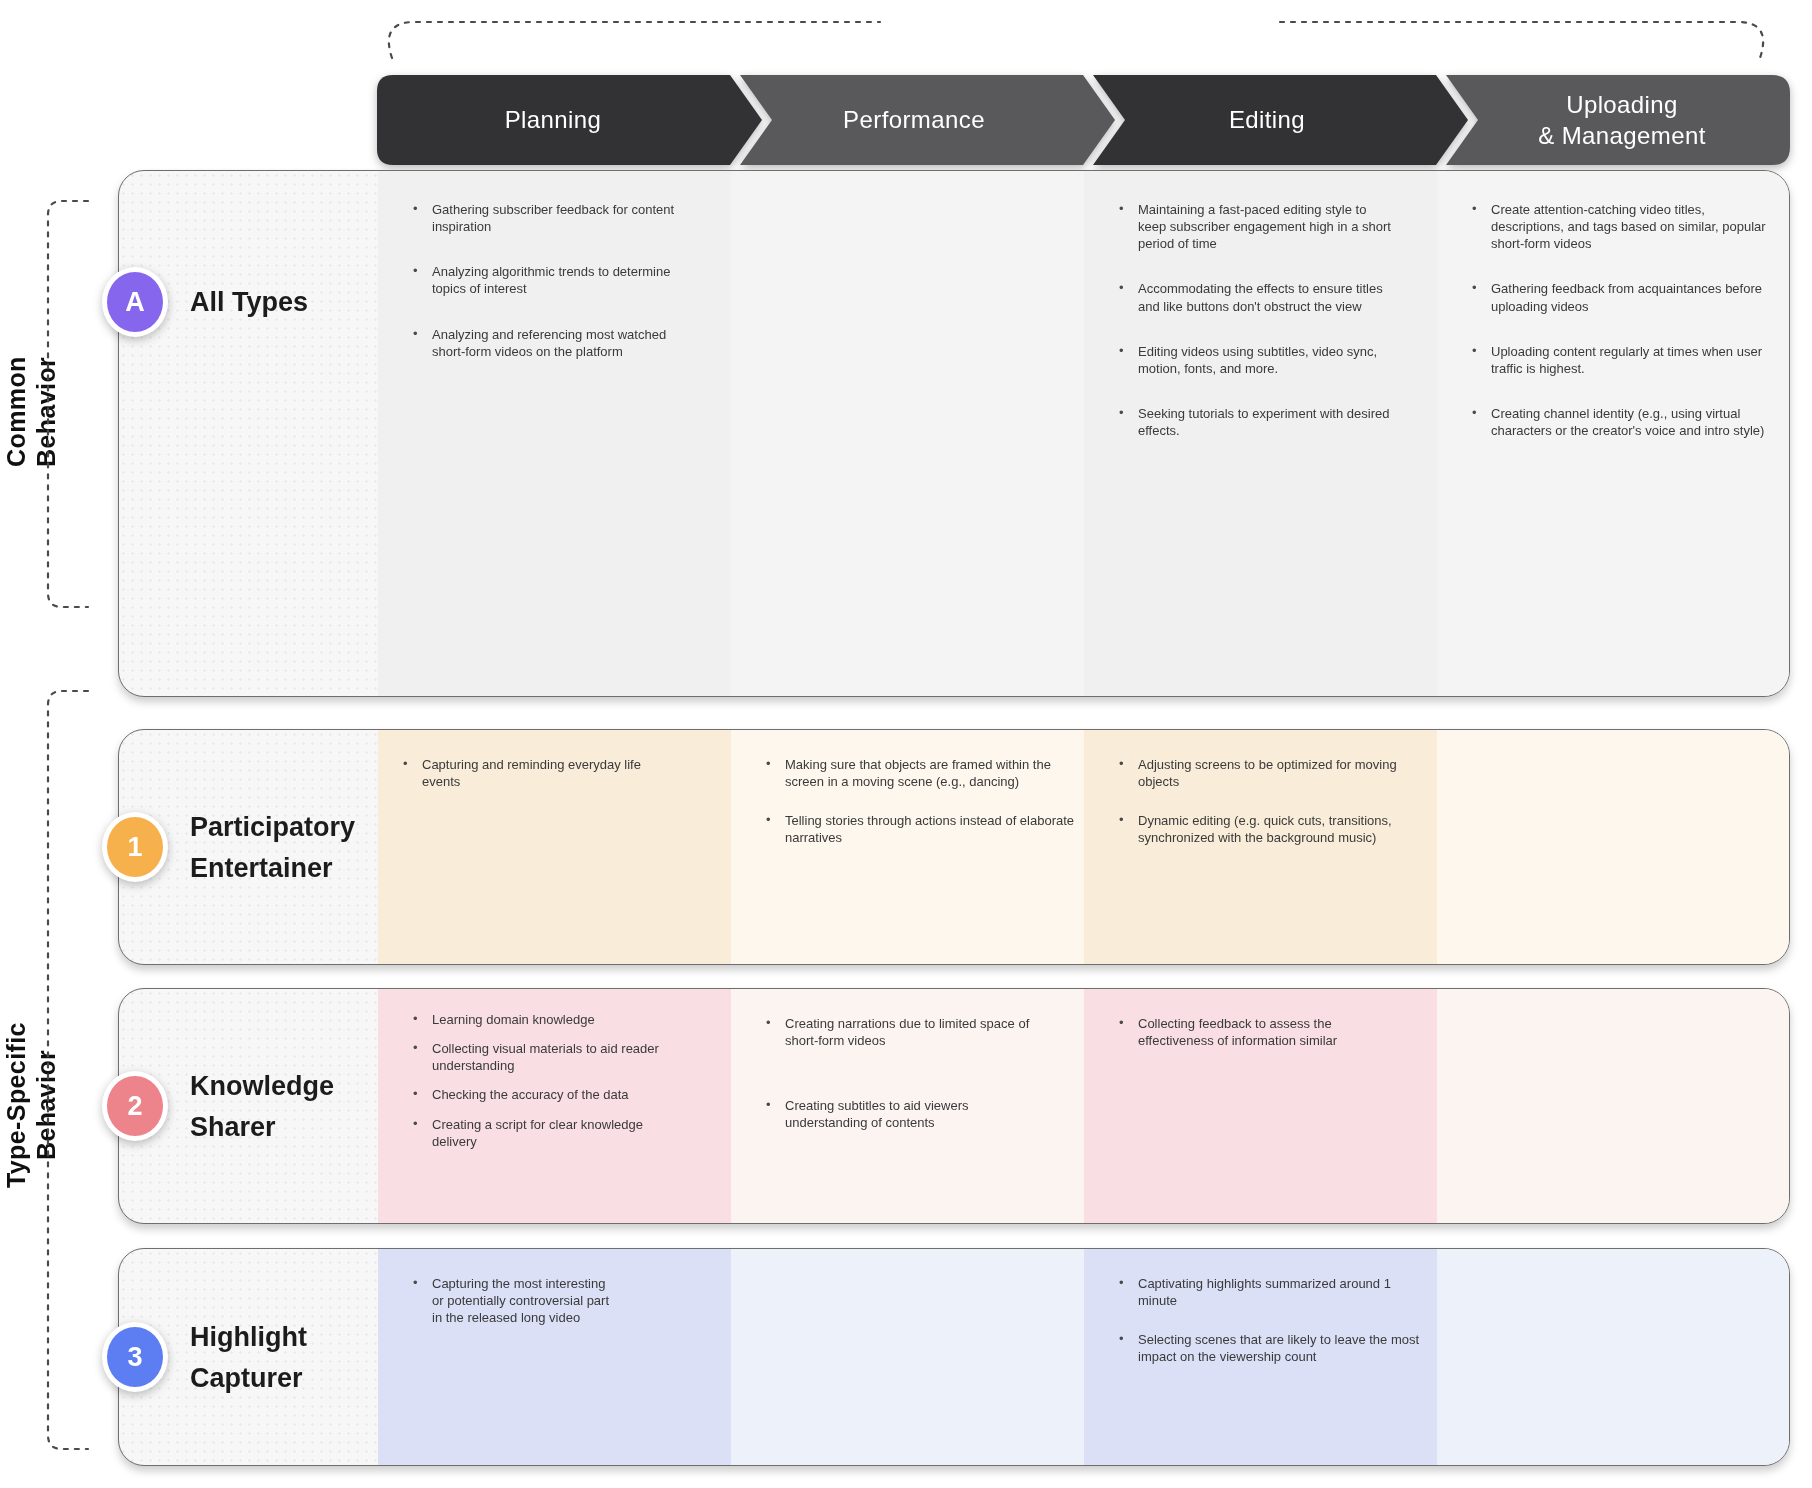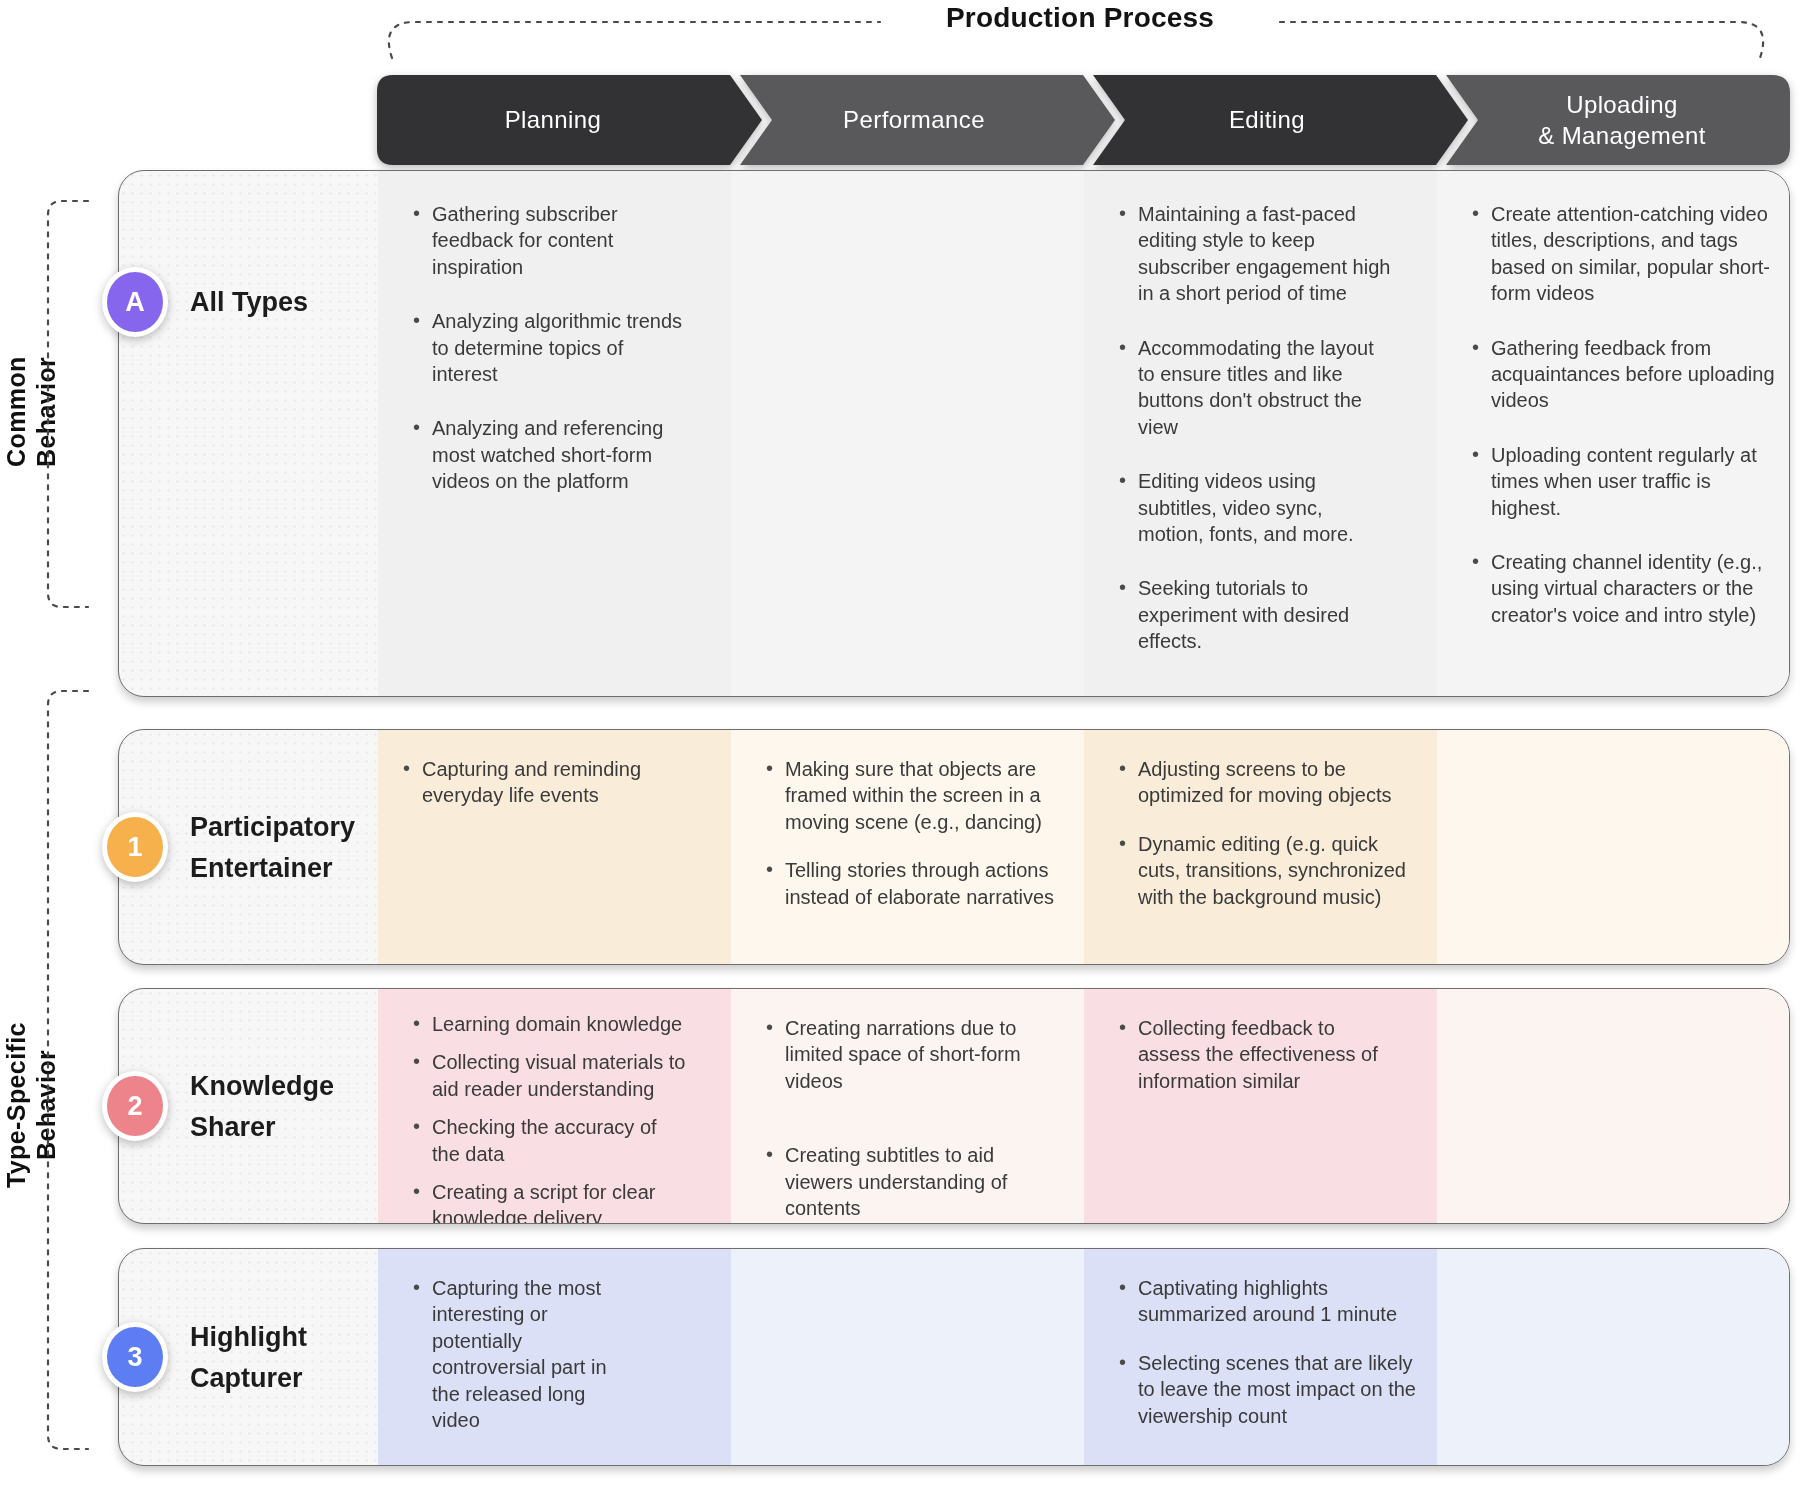--- a/index.html
+++ b/index.html
@@ -23,21 +23,21 @@
     background-color:#f8f7f7;
     background-image:radial-gradient(circle,rgba(0,0,0,0.05) 1px,transparent 1.2px);
     background-size:9px 9px;overflow:hidden;box-shadow:0 5px 9px rgba(0,0,0,.20);}
   .cell{position:absolute;top:0;height:100%;box-sizing:border-box;padding:26px 14px 0 30px;}
   .cell-planning{left:259px;width:353px;}
   .cell-performance{left:612px;width:409px;}
   .cell-editing{left:965px;width:353px;}
   .cell-uploading{left:1318px;width:354px;}
 
   .cell ul{margin:0;padding:0;list-style:none;}
-  .cell li{position:relative;padding-left:24px;font-size:20px;line-height:1.32;
+  .cell li{position:relative;padding-left:24px;font-size:13px;line-height:1.32;
     color:#3a3a3a;max-width:255px;}
   .cell li::before{content:"\2022";position:absolute;left:5px;top:-1px;color:#4a4a4a;}
   .cell li+li{margin-top:22px;}
   .row-0 .cell li+li{margin-top:28px;}
   .row-2 .cell-planning li+li{margin-top:12px;}
   .row-2 .cell-performance li+li{margin-top:48px;}
   .cell-uploading li{max-width:300px;}
   .row-1 .cell-performance li,.row-1 .cell-editing li,.row-3 .cell-editing li{max-width:292px;}
   .row-3 .cell-planning li{max-width:178px;}
 
@@ -54,21 +54,20 @@
     white-space:pre-line;font-weight:700;font-size:25px;color:#101010;text-align:center;
     line-height:1.18;letter-spacing:.4px;}
   .side-bracket{position:absolute;}
   .dashed{stroke:#4a4a4a;stroke-width:2.2;fill:none;stroke-dasharray:4 7;stroke-linecap:round;}
 </style>
 </head>
 <body>
 
 <div class="canvas">
 
-  <div class="fig-title">Production Process</div>
 
   <svg class="top-bracket" width="1460" height="55">
     <path class="dashed" d="M62,48 Q50,12 84,12 H550"></path>
     <path class="dashed" d="M950,12 H1408 Q1442,12 1430,48"></path>
   </svg>
 
   <svg class="chevron-bar" width="1413" height="90" viewBox="0 0 1413 90">
     <path d="M16,0 H353 L385,45 L353,90 H16 Q0,90 0,74 V16 Q0,0 16,0 Z" fill="#323133"></path>
     <path d="M363,0 H706 L738,45 L706,90 H363 L395,45 Z" fill="#59585b"></path>
     <path d="M716,0 H1059 L1091,45 L1059,90 H716 L748,45 Z" fill="#323133"></path>
@@ -100,21 +99,21 @@
             <li>Analyzing algorithmic trends to determine topics of interest</li>
             <li>Analyzing and referencing most watched short-form videos on the platform</li>
           </ul>
         </div>
       <div class="cell cell-performance" style="background-color: rgb(245, 244, 244);">
           <ul></ul>
         </div>
       <div class="cell cell-editing" style="padding-top: 30px; background-color: rgb(241, 240, 240);">
           <ul>
             <li>Maintaining a fast-paced editing style to keep subscriber engagement high in a short period of time</li>
-            <li>Accommodating the layout to ensure titles and like buttons don't obstruct the view</li>
+            <li>Accommodating the effects to ensure titles and like buttons don't obstruct the view</li>
             <li>Editing videos using subtitles, video sync, motion, fonts, and more.</li>
             <li>Seeking tutorials to experiment with desired effects.</li>
           </ul>
         </div>
       <div class="cell cell-uploading" style="padding-top: 30px; background-color: rgb(245, 244, 244);">
           <ul>
             <li>Create attention-catching video titles, descriptions, and tags based on similar, popular short-form videos</li>
             <li>Gathering feedback from acquaintances before uploading videos</li>
             <li>Uploading content regularly at times when user traffic is highest.</li>
             <li>Creating channel identity (e.g., using virtual characters or the creator's voice and intro style)</li>

